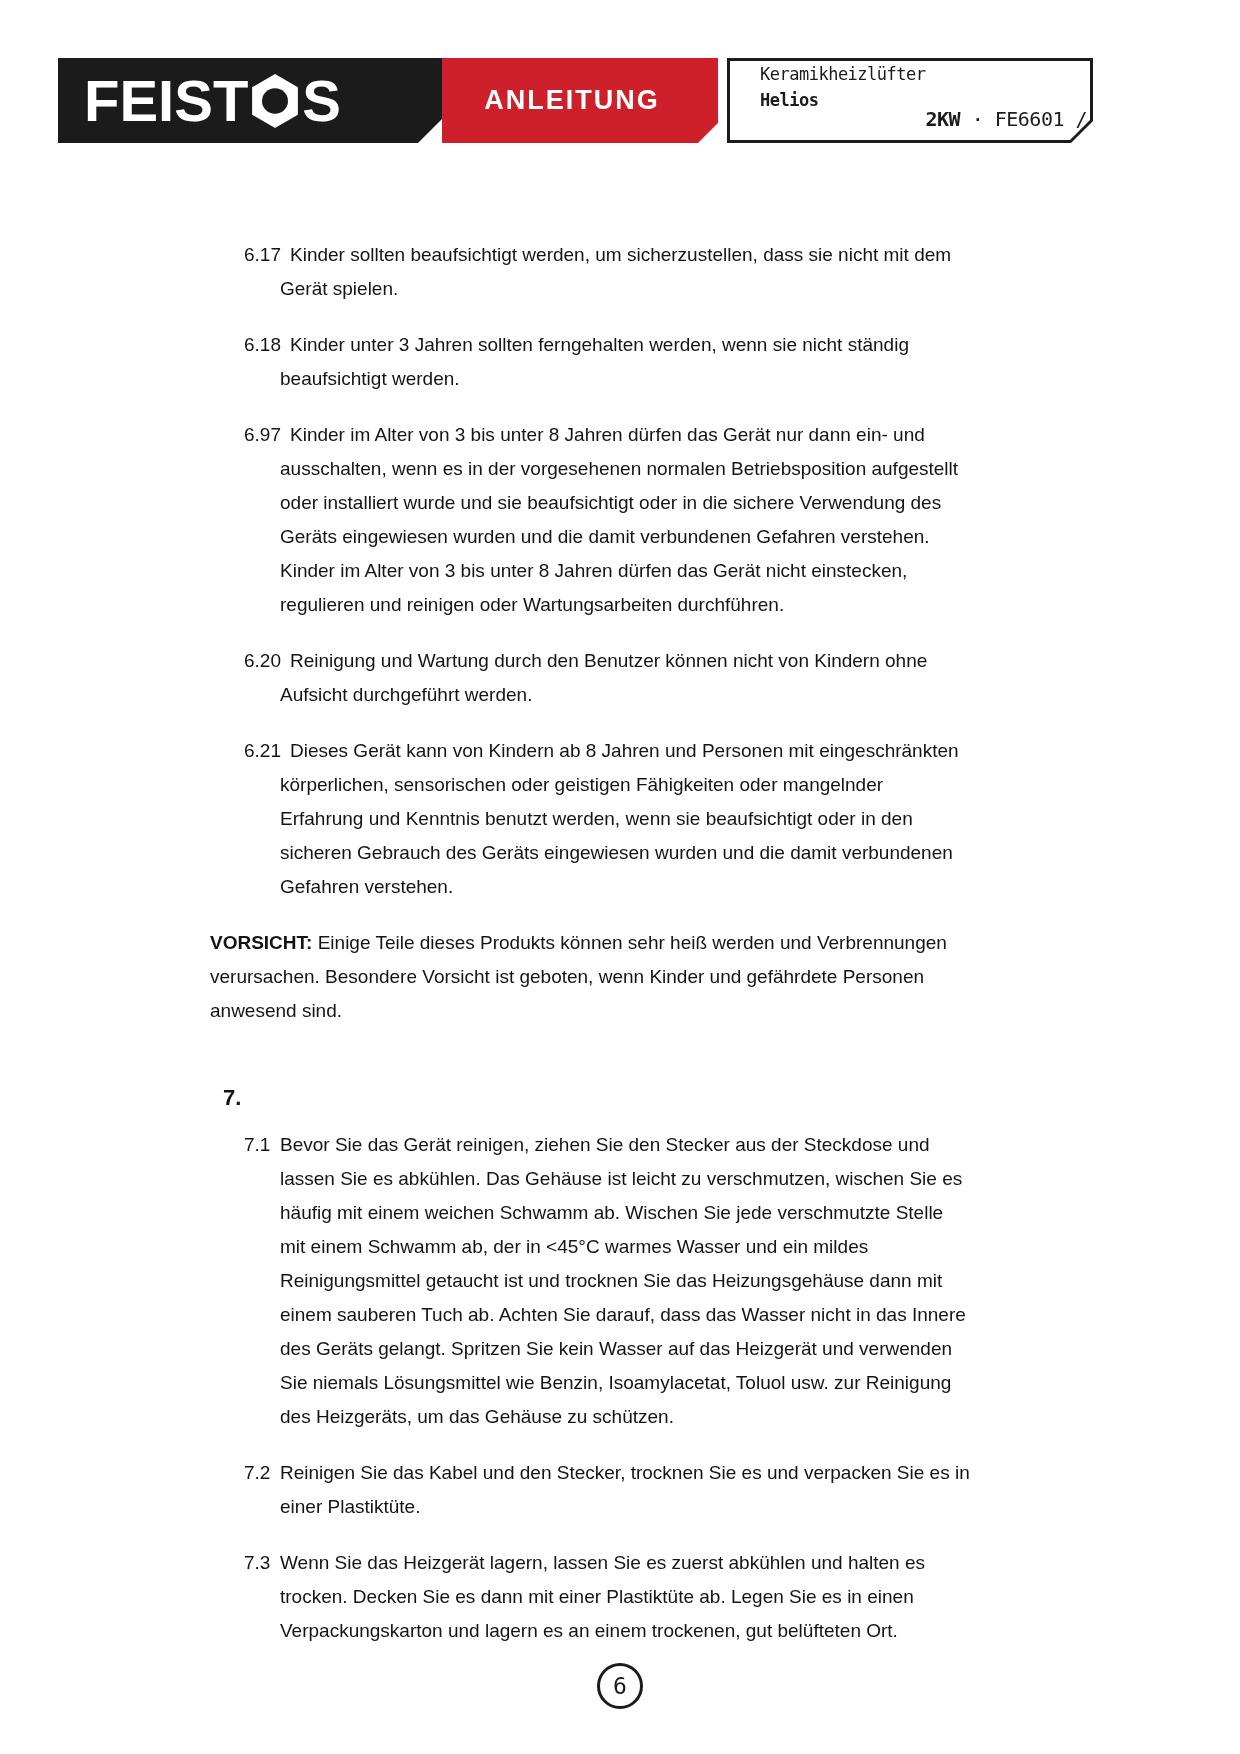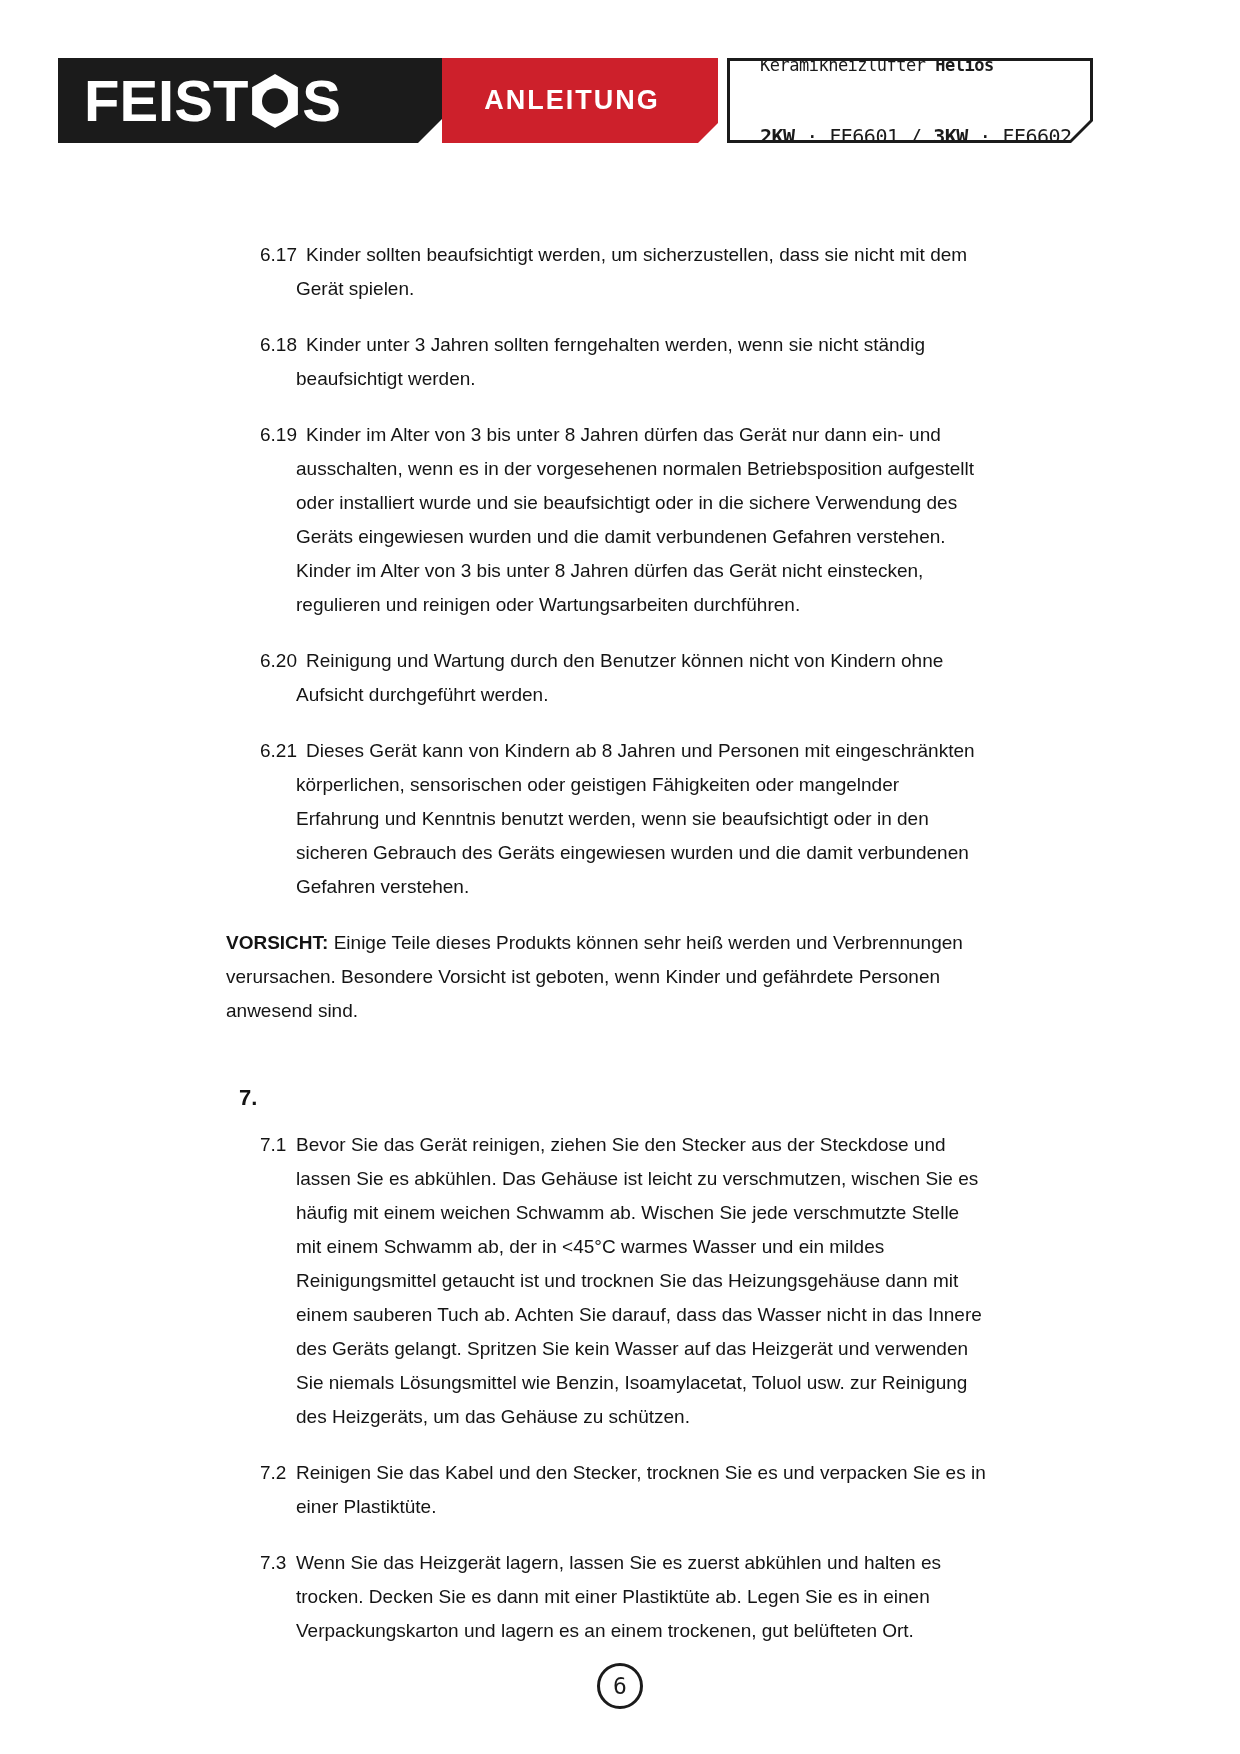--- a/index.html
+++ b/index.html
@@ -65,21 +65,21 @@
     clip-path: polygon(0 0, 100% 0, 100% calc(100% - 22px), calc(100% - 22px) 100%, 0 100%);
     position: relative;
   }
   .product-box-inner {
     position: absolute;
     left: 3px; top: 3px;
     width: calc(100% - 6px); height: calc(100% - 6px);
     background: #ffffff;
     clip-path: polygon(0 0, 100% 0, 100% calc(100% - 20px), calc(100% - 20px) 100%, 0 100%);
     display: flex;
-    flex-direction: column;
+    flex-direction: row;
     justify-content: center;
     padding-left: 30px;
   }
   .product-line1 {
     font-family: "DejaVu Sans Mono", monospace;
     font-size: 17px;
     line-height: 26px;
     color: #1b1b1b;
     letter-spacing: -0.5px;
   }
@@ -93,21 +93,20 @@
   }
   .product-line1 b, .product-line2 b { font-weight: bold; }
 
   
   .content {
     position: absolute;
     left: 210px; top: 238px;
     width: 850px;
     font-size: 19px;
     line-height: 34px;
-    margin-left: 16px;
   }
   .item {
     position: relative;
     margin-left: 34px;
     margin-bottom: 22px;
   }
   .item .num {
     position: absolute;
     left: 0; top: 0;
   }
@@ -179,21 +178,21 @@
     <span class="num">6.17</span>
     <div class="txt indent-first">Kinder sollten beaufsichtigt werden, um sicherzustellen, dass sie nicht mit dem
 Gerät spielen.</div>
   </div>
       <div class="item">
     <span class="num">6.18</span>
     <div class="txt indent-first">Kinder unter 3 Jahren sollten ferngehalten werden, wenn sie nicht ständig
 beaufsichtigt werden.</div>
   </div>
       <div class="item">
-    <span class="num">6.19</span>
+    <span class="num">6.97</span>
     <div class="txt indent-first">Kinder im Alter von 3 bis unter 8 Jahren dürfen das Gerät nur dann ein- und
 ausschalten, wenn es in der vorgesehenen normalen Betriebsposition aufgestellt
 oder installiert wurde und sie beaufsichtigt oder in die sichere Verwendung des
 Geräts eingewiesen wurden und die damit verbundenen Gefahren verstehen.
 Kinder im Alter von 3 bis unter 8 Jahren dürfen das Gerät nicht einstecken,
 regulieren und reinigen oder Wartungsarbeiten durchführen.</div>
   </div>
       <div class="item">
     <span class="num">6.20</span>
     <div class="txt indent-first">Reinigung und Wartung durch den Benutzer können nicht von Kindern ohne

